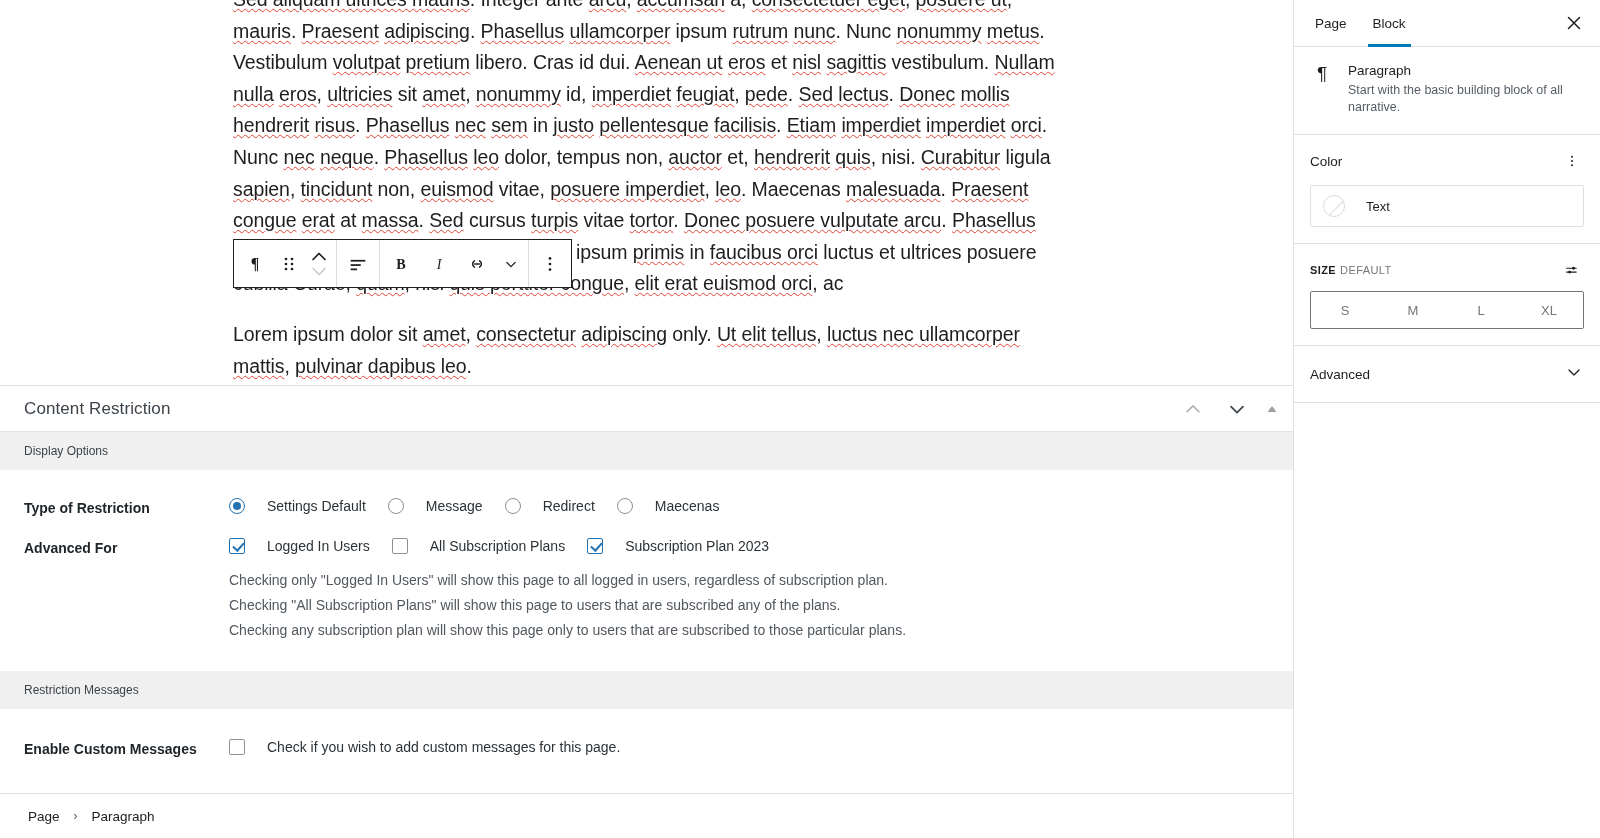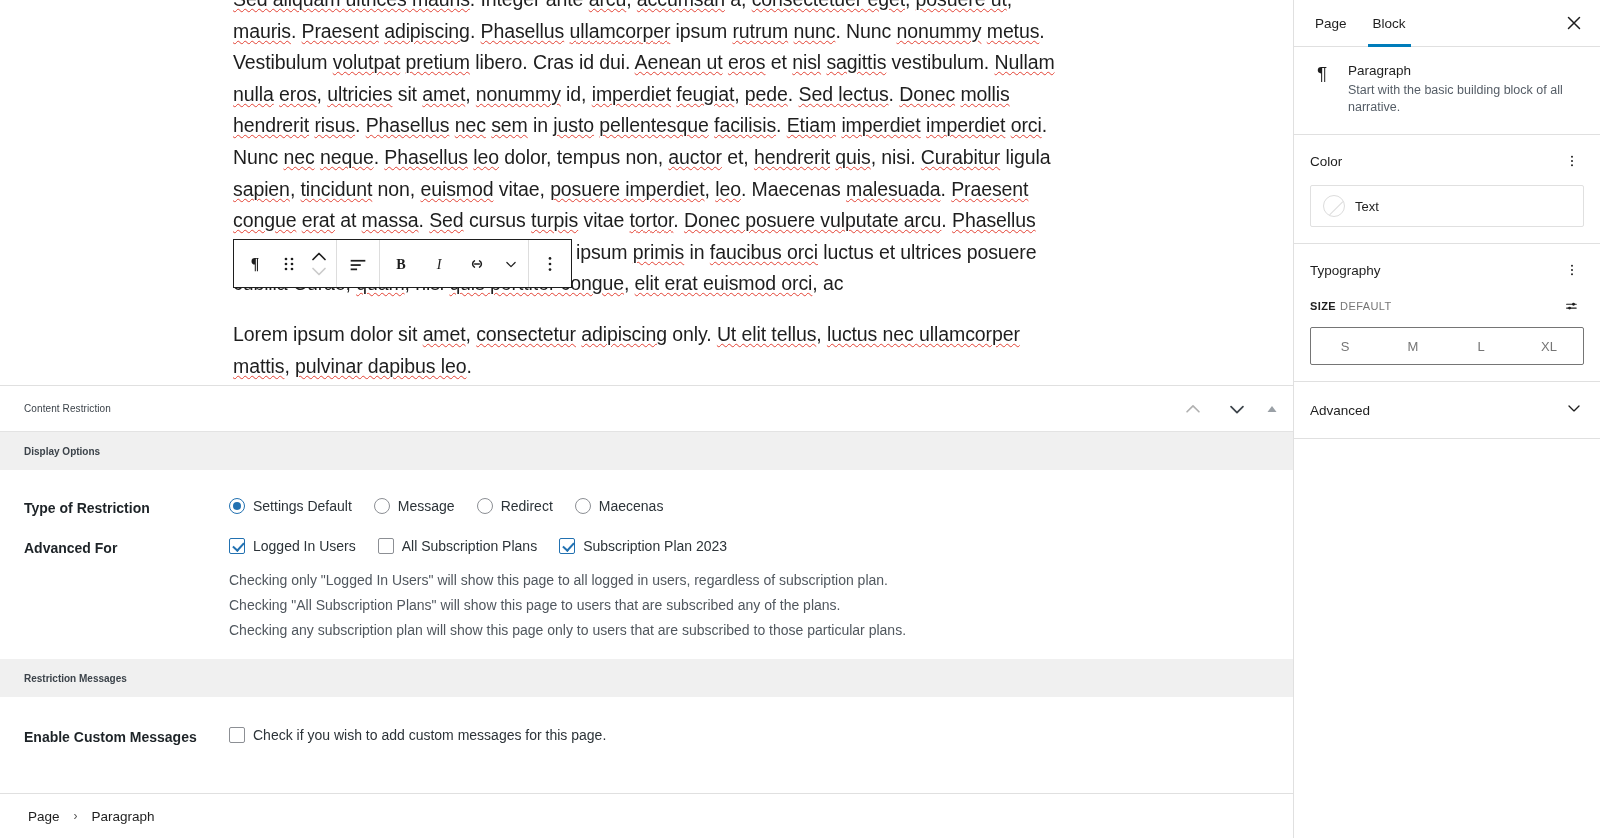--- a/index.html
+++ b/index.html
@@ -91,44 +91,43 @@
   }
   .mb-header {
     position: relative;
     height: 46px;
     display: flex;
     align-items: center;
     padding: 0 0 0 24px;
     border-bottom: 1px solid #e3e3e3;
   }
   .mb-title {
-    font-size: 10px;
+    font-size: 17px;
     color: #3c434a;
     letter-spacing: 0.1px;
   }
   .mb-header-actions {
     position: absolute;
     right: 8px; top: 0; bottom: 0;
     display: flex; align-items: center; gap: 0px;
   }
   .hdr-icon {
     width: 44px; height: 44px;
     display: flex; align-items: center; justify-content: center;
     background: none; border: none; cursor: pointer;
   }
   .hdr-icon.small { width: 26px; }
 
   .section-bar {
     background: #f0f0f0;
     height: 38px;
     display: flex; align-items: center;
     padding-left: 24px;
-    font-size: 10px;
+    font-size: 12px;
     color: #3c434a;
-    font-weight: bold;
   }
   .section-bar.msgs { margin-top: 0; }
 
   .field-row {
     display: flex;
     align-items: flex-start;
     padding: 0 24px;
   }
   .field-label {
     width: 205px;
@@ -142,21 +141,21 @@
 
   .opt-list { display: flex; align-items: center; gap: 0; flex-wrap: nowrap; }
   .opt {
     display: inline-flex; align-items: center;
     font-size: 14px; color: #2c3338;
     margin-right: 22px;
     cursor: pointer;
     white-space: nowrap;
   }
   .opt:last-child { margin-right: 0; }
-  .opt .lbl { margin-left: 8px; text-align: center; }
+  .opt .lbl { margin-left: 22px; text-align: center; }
 
   .radio {
     width: 16px; height: 16px;
     border: 1px solid #8c8f94;
     border-radius: 50%;
     background: #fff;
     display: inline-block;
     position: relative;
     flex: 0 0 16px;
   }
@@ -280,21 +279,21 @@
   }
   .sb-panel-title { font-size: 13.5px; color: #1e1e1e; }
   .ellipsis-btn {
     width: 24px; height: 24px;
     background: none; border: none; cursor: pointer;
     display: flex; align-items: center; justify-content: center;
   }
 
   .color-list { border: 1px solid #e0e0e0; border-radius: 2px; }
   .color-row {
-    display: flex; align-items: center; gap: 10px;
+    display: flex; align-items: center; gap: 21px;
     height: 40px;
     padding: 0 12px;
     border-bottom: 1px solid #e0e0e0;
     cursor: pointer;
   }
   .color-row:last-child { border-bottom: none; }
   .swatch-none {
     width: 22px; height: 22px; flex: 0 0 22px;
     border-radius: 50%;
     border: 1px solid #dcdcdc;
@@ -504,21 +503,21 @@
           </div>
 
           <div class="hints">
             <p class="hint">Checking only "Logged In Users" will show this page to all logged in users, regardless of subscription plan.</p>
             <p class="hint">Checking "All Subscription Plans" will show this page to users that are subscribed any of the plans.</p>
             <p class="hint">Checking any subscription plan will show this page only to users that are subscribed to those particular plans.</p>
           </div>
         </div>
       </div>
 
-      <div class="section-bar msgs" style="margin-top:16px;">
+      <div class="section-bar msgs" style="margin-top:28px;">
         <span>Restriction Messages</span>
       </div>
 
       <div class="field-row" style="margin-top:30px;">
         <div class="field-label">Enable Custom Messages</div>
         <div class="field-ctl">
           <label class="opt">
             <span class="checkbox"></span>
             <span class="lbl">Check if you wish to add custom messages for this page.</span>
           </label>
@@ -566,30 +565,20 @@
       </div>
       <div class="color-list">
         <div class="color-row">
           <span class="swatch-none"></span>
           <span class="color-label">Text</span>
         </div>
       </div>
     </div>
 
     <div class="sb-panel">
-      <div class="sb-panel-head">
-        <span class="sb-panel-title">Typography</span>
-        <button class="ellipsis-btn" title="Typography options">
-          <svg width="16" height="18" viewBox="0 0 16 18" aria-hidden="true">
-            <circle cx="8" cy="3.4" r="1.3" fill="#1e1e1e"></circle>
-            <circle cx="8" cy="9" r="1.3" fill="#1e1e1e"></circle>
-            <circle cx="8" cy="14.6" r="1.3" fill="#1e1e1e"></circle>
-          </svg>
-        </button>
-      </div>
 
       <div class="size-head">
         <div class="size-head-left">
           <span class="lbl">SIZE</span><span class="dim">DEFAULT</span>
         </div>
         <button class="ellipsis-btn" title="Set custom size">
           <svg width="20" height="16" viewBox="0 0 20 16" aria-hidden="true">
             <path d="M1 5 H17" stroke="#1e1e1e" stroke-width="1.8" stroke-linecap="round"></path>
             <circle cx="12.5" cy="5" r="2.4" fill="#1e1e1e"></circle>
             <path d="M1 11.5 H17" stroke="#1e1e1e" stroke-width="1.8" stroke-linecap="round"></path>

